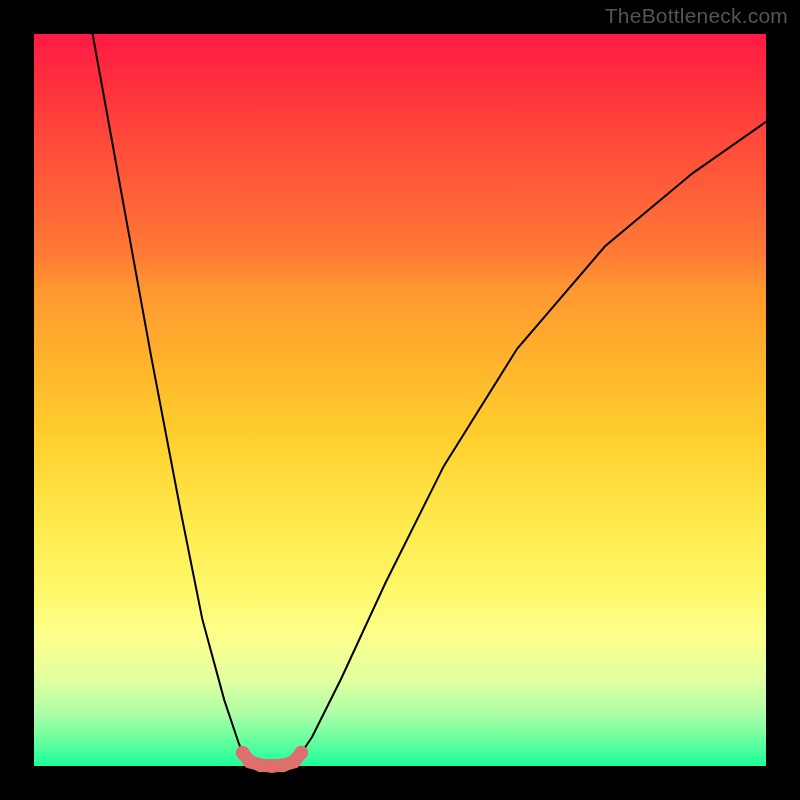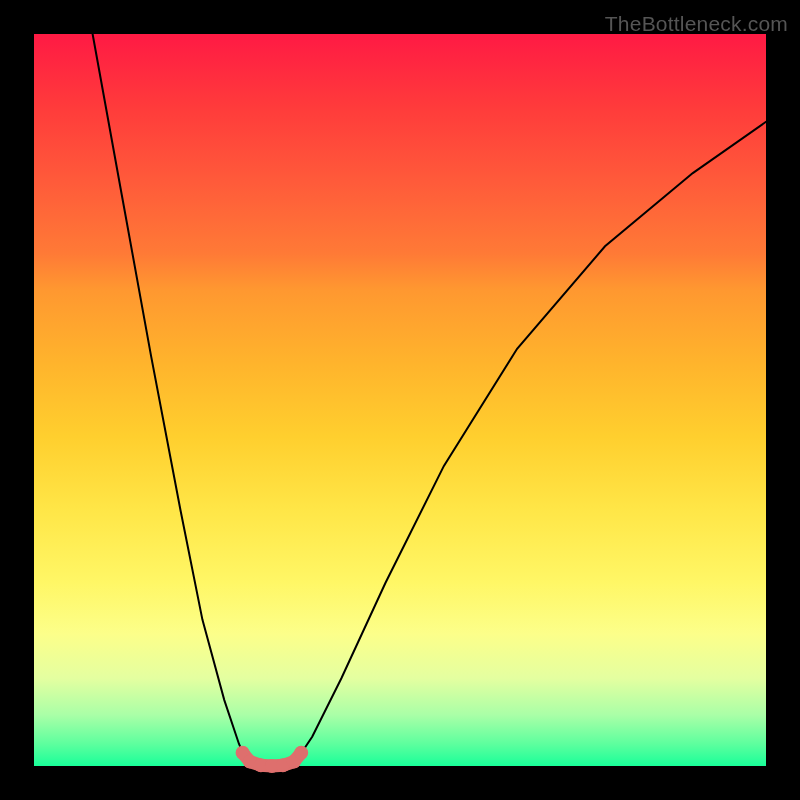--- a/index.html
+++ b/index.html
@@ -6,21 +6,21 @@
   body {
     width: 800px;
     height: 800px;
     background: #000;
     position: relative;
     font-family: Arial, Helvetica, sans-serif;
     overflow: hidden;
   }
   .watermark {
     position: absolute;
-    top: 12px;
+    top: 4px;
     right: 12px;
     color: #555;
     font-size: 21px;
     font-weight: 500;
     z-index: 10;
     letter-spacing: 0.2px;
   }
   .plot {
     position: absolute;
     left: 34px;

